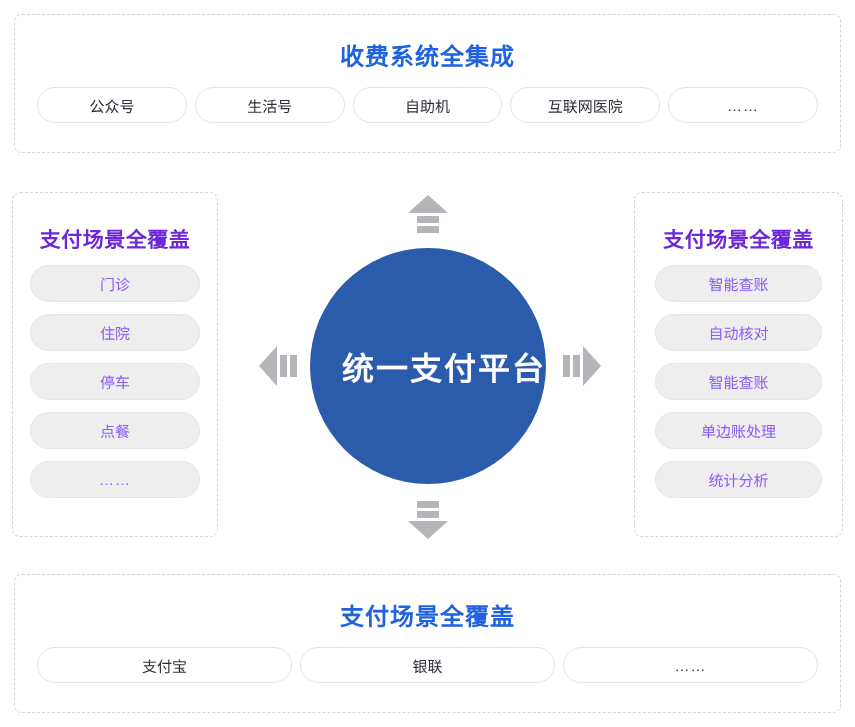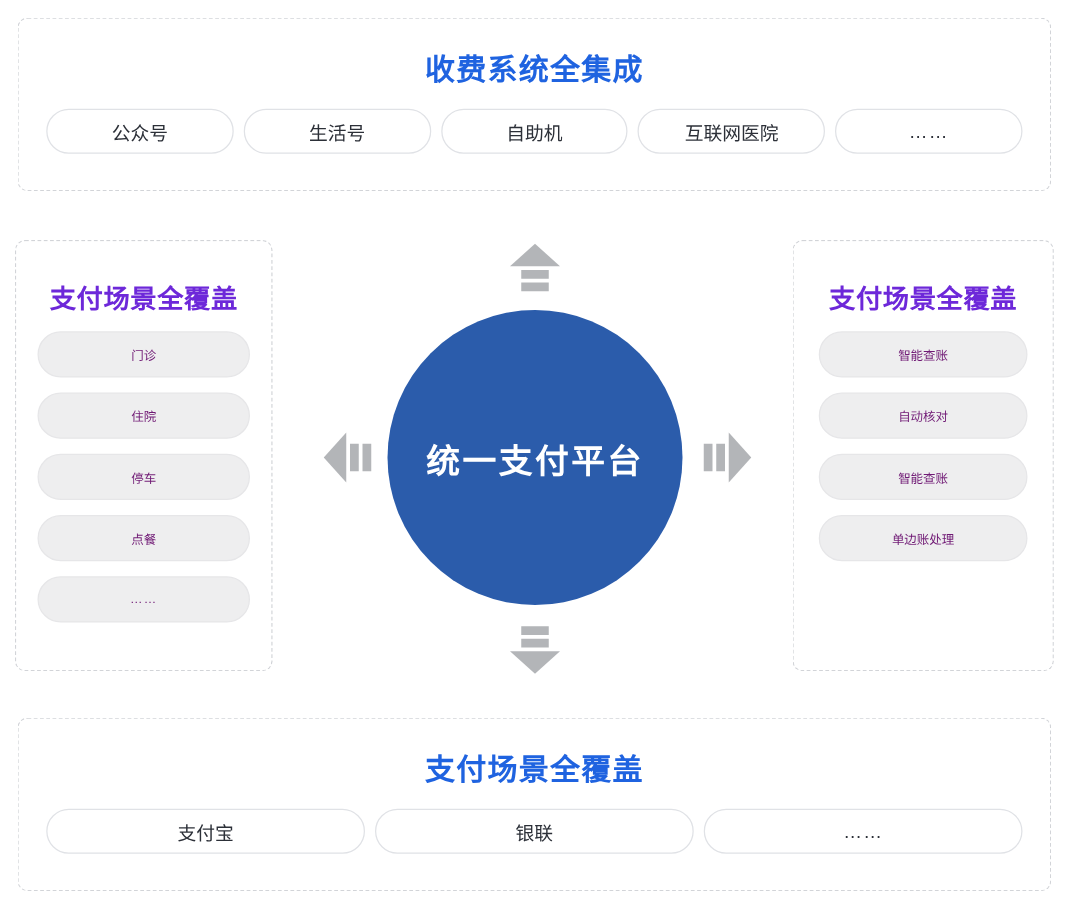--- a/index.html
+++ b/index.html
@@ -135,44 +135,44 @@
   }
 
   .pill-solid {
     height: 37px;
     border-radius: 19px;
     background: #eeeeef;
     border: 1px solid #e6e6e8;
     display: flex;
     align-items: center;
     justify-content: center;
-    font-size: 10px;
-    color: #701a75;
+    font-size: 15px;
+    color: #8b5cf6;
     white-space: nowrap;
     box-sizing: border-box;
   }
 
   .ellipsis-text {
     letter-spacing: 1px;
   }
 
   
   #center-circle {
     position: absolute;
     left: 310px;
     top: 248px;
     width: 236px;
     height: 236px;
     border-radius: 50%;
     background: #2b5cab;
     display: flex;
     align-items: center;
-    justify-content: center;
+    justify-content: flex-end;
     color: #ffffff;
-    font-size: 27px;
+    font-size: 32px;
     font-weight: bold;
     letter-spacing: 2px;
     white-space: nowrap;
   }
 
   
   .arrow {
     position: absolute;
     display: flex;
     align-items: center;
@@ -272,20 +272,21 @@
     </div>
   </div>
 
   <div class="dashed-box" id="col-right">
     <div class="col-title">支付场景全覆盖</div>
     <div class="pill-stack">
       <div class="pill-solid">智能查账</div>
       <div class="pill-solid">自动核对</div>
       <div class="pill-solid">智能查账</div>
       <div class="pill-solid">单边账处理</div>
+      <div class="pill-solid">统计分析</div>
     </div>
   </div>
 
   <div id="center-circle">
     <span>统一支付平台</span>
   </div>
 
   <div class="arrow arrow-v" id="arrow-up">
     <div class="tri-up"></div>
     <div class="bars-h">

